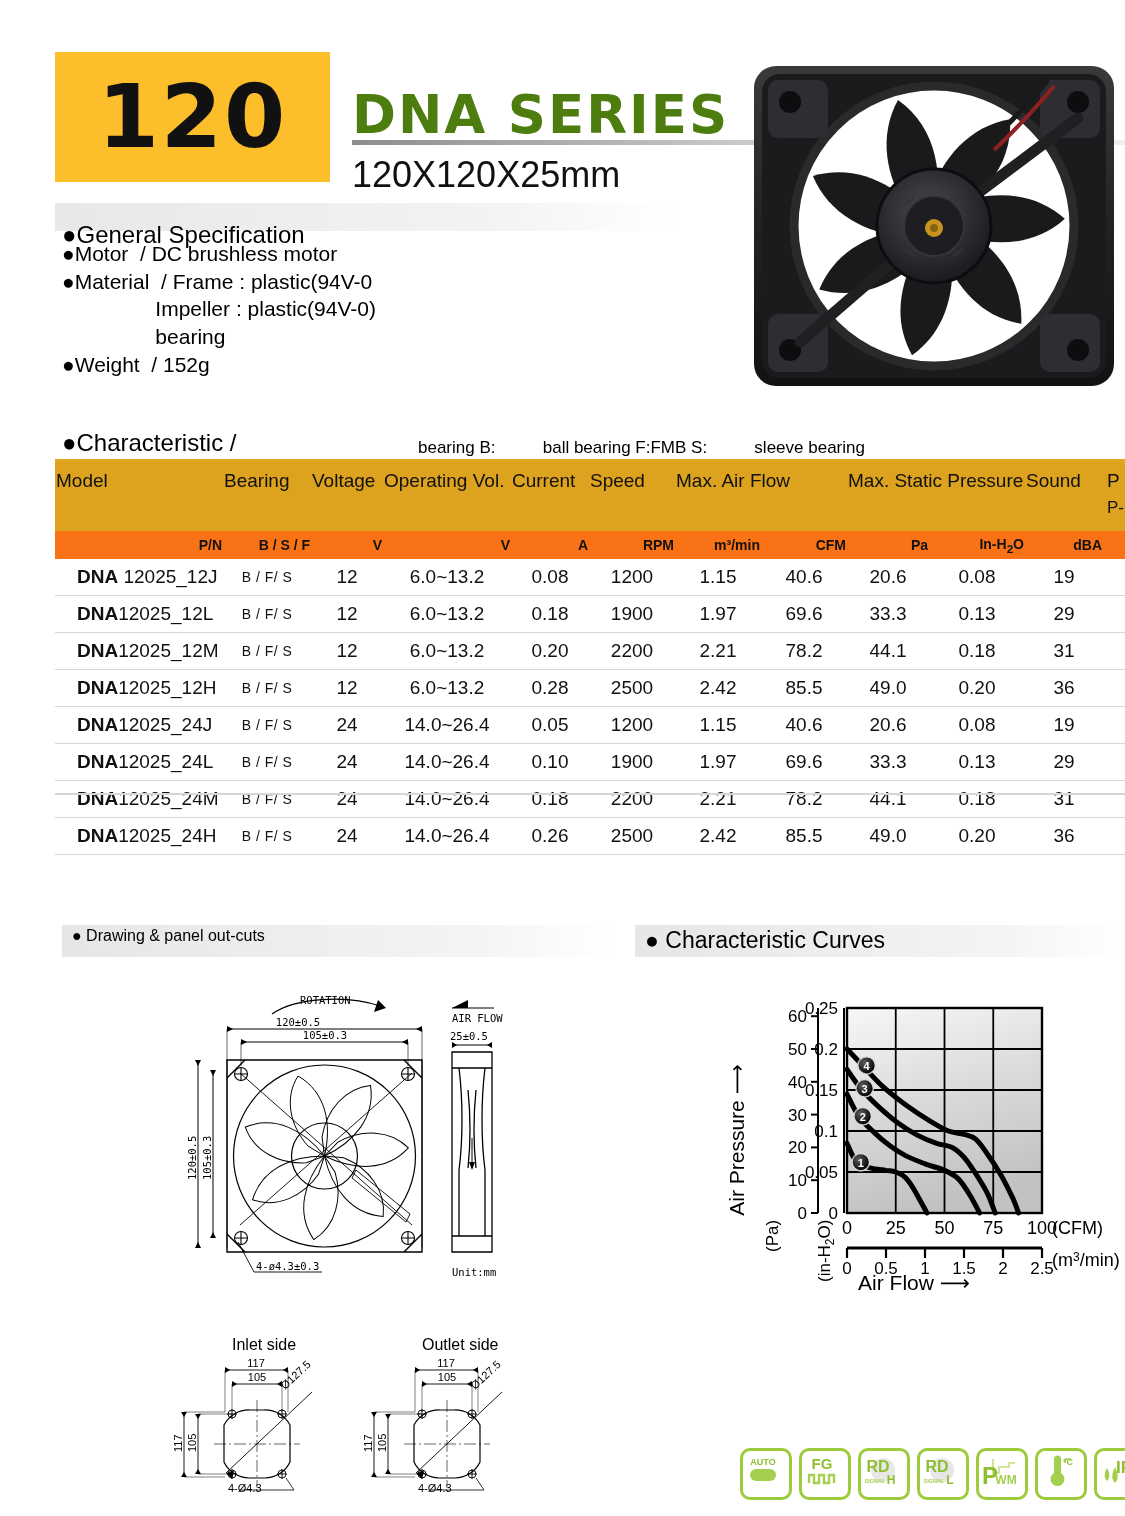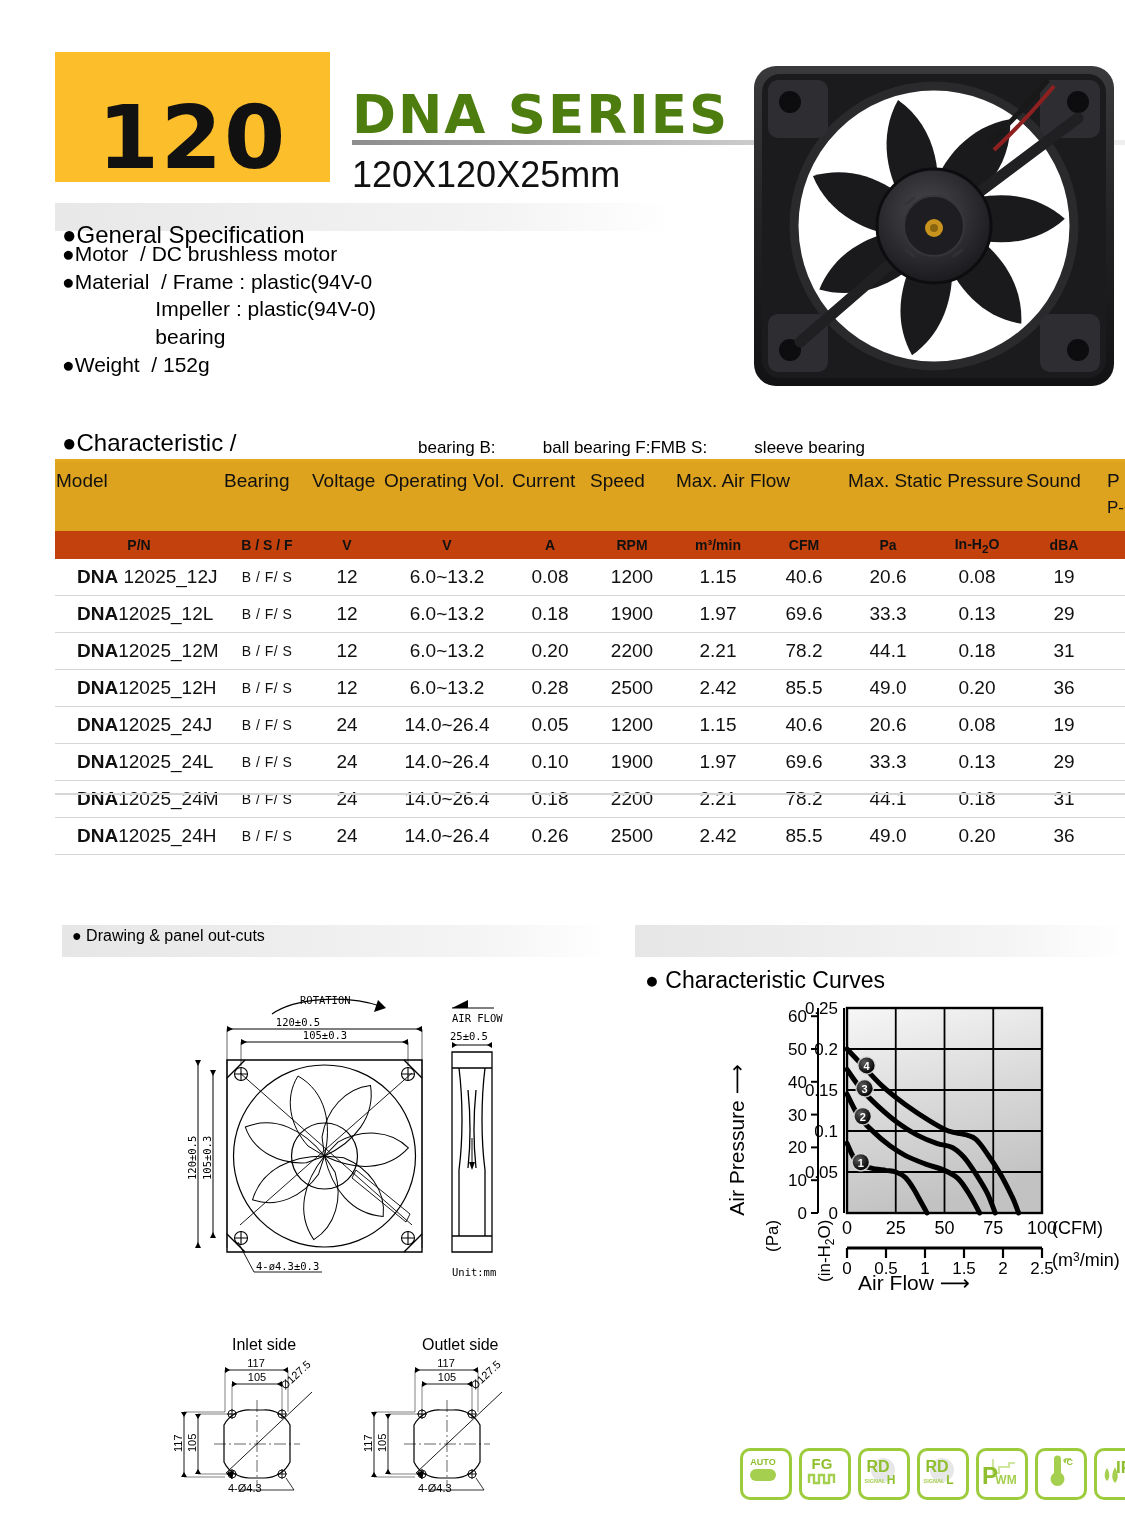--- a/index.html
+++ b/index.html
@@ -5,21 +5,21 @@
   html,body{margin:0;padding:0;}
   body{
     width:1125px;height:1516px;position:relative;background:#ffffff;
     font-family:"Liberation Sans",sans-serif;color:#000;overflow:hidden;
   }
   .abs{position:absolute;}
 
   
   #logo-box{
     left:55px;top:52px;width:275px;height:130px;background:#FDBE2C;
-    display:flex;align-items:flex-end;justify-content:center;
+    display:flex;align-items:center;justify-content:center;
   }
   #logo-num{
     font-family:"DejaVu Sans",sans-serif;font-weight:bold;font-size:88px;
     letter-spacing:2px;line-height:1;color:#111;
   }
   #series-title{
     left:352px;top:88px;font-family:"DejaVu Sans",sans-serif;font-weight:bold;
     font-size:53px;letter-spacing:2px;color:#4d7c0f;line-height:1;
   }
   #series-rule{left:352px;top:140px;width:773px;height:5px;
@@ -41,41 +41,41 @@
   
   #spec-label{left:62px;top:430px;font-size:24px;line-height:1.1;}
   #bearing-note{left:418px;top:438px;font-size:17px;width:700px;white-space:pre;}
   #tbl-wrap{left:55px;top:462px;width:1100px;}
   table{border-collapse:collapse;table-layout:fixed;width:1100px;font-size:17px;}
   thead tr.hrow1 td{
     background:#DDA21E;height:60px;vertical-align:top;padding-top:8px;
     text-align:left;font-size:19px;color:#111;border:none;
   }
   thead tr.hrow2 td{
-    background:#c2410c;height:26px;text-align:center;font-weight:bold;
+    background:#f97316;height:26px;text-align:right;font-weight:bold;
     font-size:14px;color:#111;border:none;
   }
   tbody td{
     height:34px;text-align:center;font-size:19px;color:#111;
     border-bottom:1px solid #d6d6d6;
   }
   tbody td.model{text-align:left;padding-left:22px;font-size:19px;}
   tbody td.model b{font-weight:bold;}
   tbody td.bsf{font-size:14px;letter-spacing:.5px;}
   #tbl-top-edge{left:55px;top:459px;width:1100px;height:3px;background:#E2A81F;}
   #tbl-bottom-edge{left:55px;top:793px;width:1070px;height:2px;background:#d6d6d6;}
   .pc-frag{font-size:17px;}
 
   
   #sec-draw-bar{left:62px;top:925px;width:550px;height:32px;
     background:linear-gradient(to right,#e6e6e6,#f4f4f4 75%,#ffffff);}
   #sec-curve-bar{left:635px;top:925px;width:490px;height:32px;
     background:linear-gradient(to right,#e6e6e6,#f4f4f4 75%,#ffffff);}
   #sec-draw-title{left:72px;top:927px;font-size:16px;}
-  #sec-curve-title{left:645px;top:927px;font-size:23px;margin-top:40px;}
+  #sec-curve-title{left:645px;top:927px;font-size:23px;}
 
   
   #drawing{left:180px;top:990px;width:360px;height:300px;}
   #panel-cuts{left:160px;top:1332px;width:400px;height:200px;}
 
   
   #chart{left:722px;top:990px;width:400px;height:330px;}
 
   
   #badges{left:740px;top:1448px;display:flex;gap:7px;}

